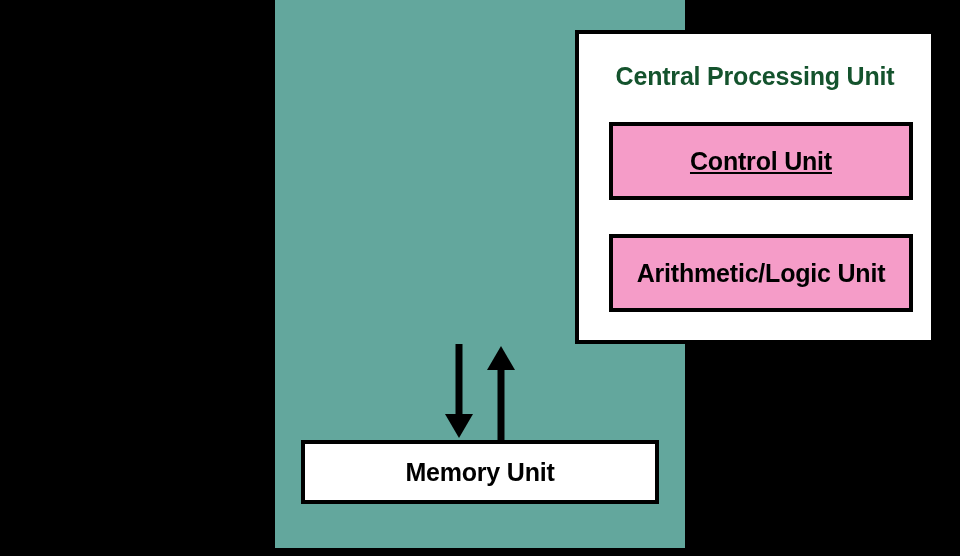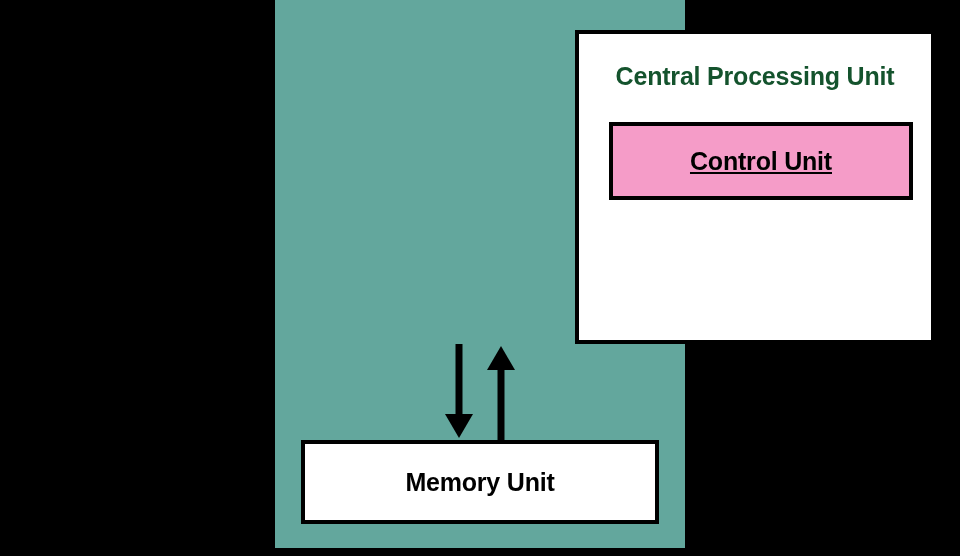--- a/index.html
+++ b/index.html
@@ -78,21 +78,21 @@
     letter-spacing: -0.2px;
   }
   .control-unit  { top: 88px; text-decoration: underline; }
   .alu-unit      { top: 200px; }
 
   
   .memory-box {
     left: 301px;
     top: 440px;
     width: 358px;
-    height: 84px;
+    height: 64px;
     background: #FFFFFF;
     font-size: 25px;
     font-weight: bold;
     color: #000000;
     white-space: nowrap;
     letter-spacing: -0.2px;
   }
 
   
   .arrow-layer {
@@ -111,20 +111,23 @@
 
   <div class="system-panel">
 
     <div class="node-box cpu-box">
       <div class="cpu-title">Central Processing Unit</div>
 
       <div class="node-box unit-box control-unit">
         <span>Control Unit</span>
       </div>
 
+      <div class="node-box unit-box alu-unit">
+        <span>Arithmetic/Logic Unit</span>
+      </div>
     </div>
 
     <div class="node-box memory-box" style="left:26px; top:440px;">
       <span>Memory Unit</span>
     </div>
 
   </div>
 
   <svg class="arrow-layer" viewBox="0 0 960 556">
 

